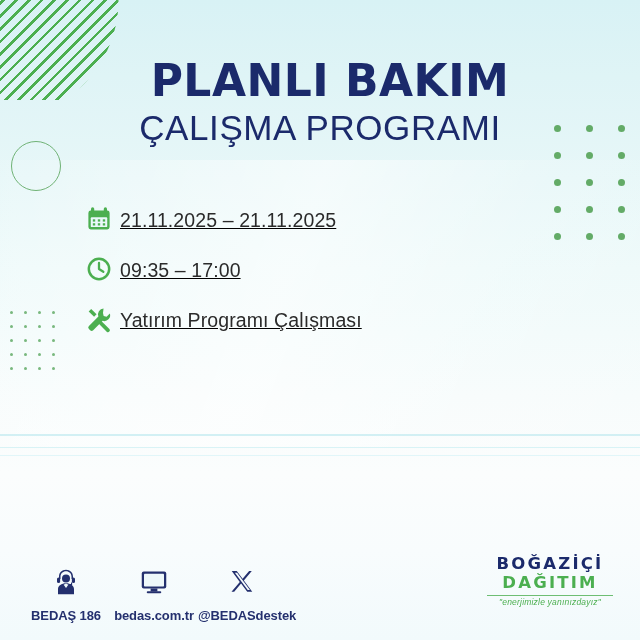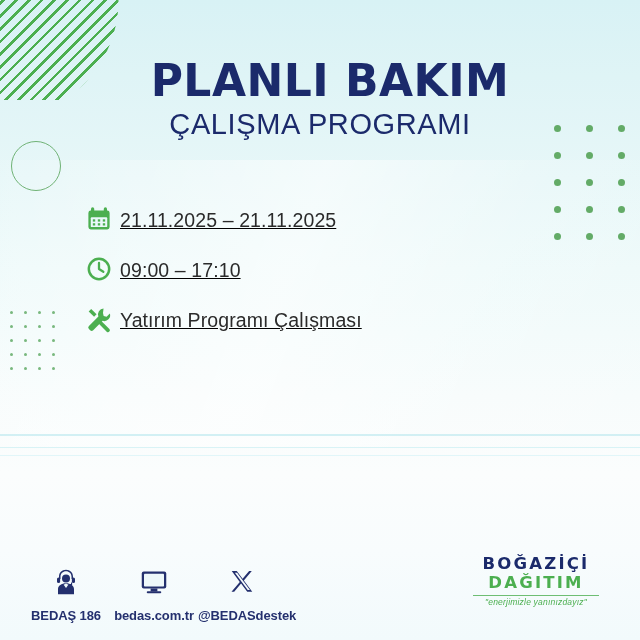--- a/index.html
+++ b/index.html
@@ -119,21 +119,21 @@
     font-size: 44px;
     letter-spacing: 0.5px;
     color: #1b2a6b;
     line-height: 1.05;
     margin: 0;
     padding-left: 20px;
   }
   .title-2 {
     font-family: "Liberation Sans", sans-serif;
     font-weight: normal;
-    font-size: 29px;
+    font-size: 35px;
     letter-spacing: 0.6px;
     color: #1b2a6b;
     line-height: 1.15;
     margin: 4px 0 0 0;
   }
 
   
   .info {
     position: absolute;
     left: 86px;
@@ -192,21 +192,21 @@
   .social .item .lbl {
     margin-top: 6px;
     font-family: "Liberation Sans", sans-serif;
     font-size: 13px;
     font-weight: bold;
     color: #24306e;
     letter-spacing: -0.1px;
   }
   .brand {
     position: absolute;
-    right: 36px;
+    right: 22px;
     top: 14px;
     text-align: center;
     width: 136px;
   }
   .brand .l1 {
     font-family: "DejaVu Sans", sans-serif;
     font-weight: bold;
     font-size: 16.5px;
     letter-spacing: 2.2px;
     color: #1b2a6b;
@@ -314,21 +314,21 @@
       <div class="txt">21.11.2025 – 21.11.2025</div>
     </div>
 
     <div class="row">
       <div class="ico">
         <svg width="26" height="26" viewBox="0 0 24 24" aria-hidden="true">
           <circle cx="12" cy="12" r="9.4" fill="none" stroke="#4caf50" stroke-width="2.3"></circle>
           <path d="M12 6.4 V12 L16 14.6" fill="none" stroke="#4caf50" stroke-width="2.1" stroke-linecap="round" stroke-linejoin="round"></path>
         </svg>
       </div>
-      <div class="txt">09:00 – 17:10</div>
+      <div class="txt">09:35 – 17:00</div>
     </div>
 
     <div class="row">
       <div class="ico">
         <svg width="27" height="27" viewBox="0 0 24 24" aria-hidden="true">
           <path d="M15.6 2.3 a5.2 5.2 0 0 0 -4.6 7.1 L2.6 17.8 a1.9 1.9 0 0 0 0 2.7 l1.1 1.1 a1.9 1.9 0 0 0 2.7 0 l8.4 -8.4 a5.2 5.2 0 0 0 6.4 -6.6 l-2.9 2.9 -2.6 -0.6 -0.6 -2.6 z" fill="#4caf50"></path>
           <path d="M4.6 2.6 L9.4 7.4 L7.2 9.6 L2.4 4.8 z" fill="#4caf50"></path>
           <path d="M13.4 13.0 L20.8 20.4 a1.7 1.7 0 0 1 -2.4 2.4 L11 15.4 z" fill="#4caf50"></path>
         </svg>
       </div>

